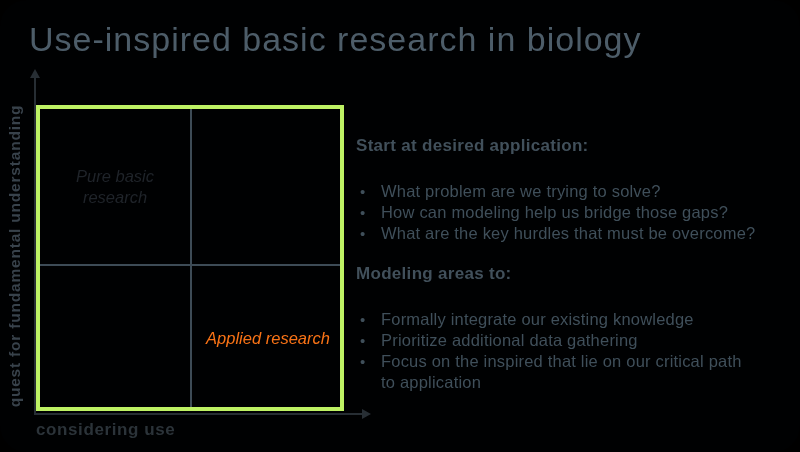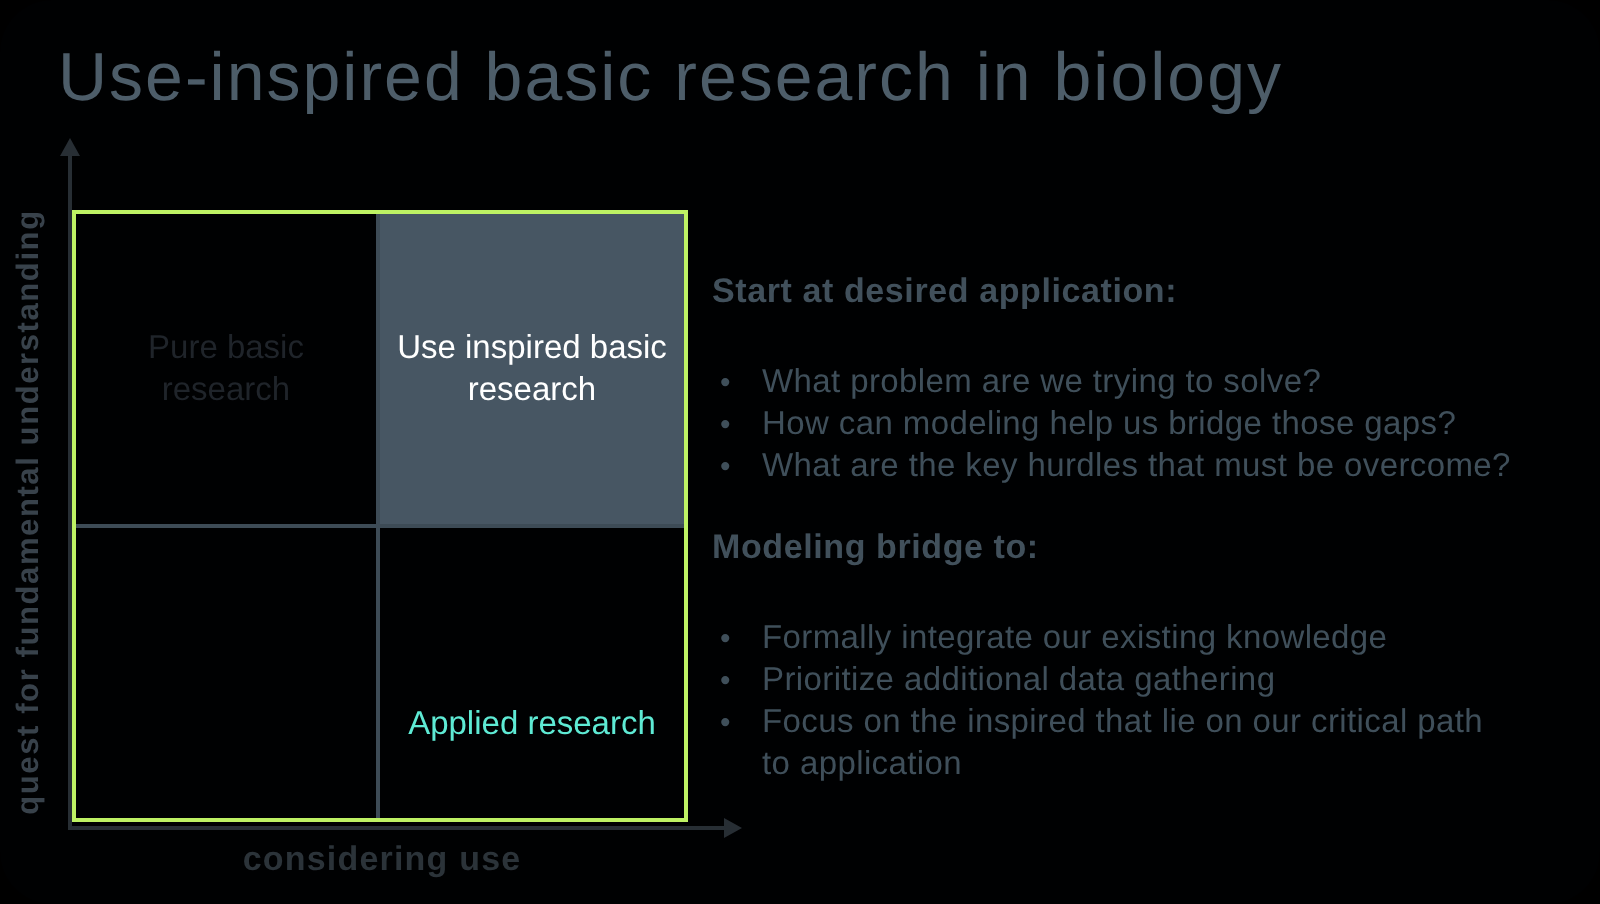--- a/index.html
+++ b/index.html
@@ -65,32 +65,33 @@
     font-size: 15.5px;
     font-weight: 700;
     letter-spacing: 0.8px;
     color: #38424b;
     white-space: nowrap;
   }
   .x-axis-label {
     position: absolute;
     left: 36px; top: 420px;
     width: 310px;
-    text-align: center;
+    text-align: left;
     font-size: 17px;
     font-weight: 700;
     letter-spacing: 0.6px;
     color: #2b3339;
   }
   .q-grid {
     position: absolute;
     left: 36px; top: 105px;
     width: 308px; height: 306px;
-    border: 2px solid #bef264;
+    border: 4px solid #bef264;
     box-sizing: border-box;
+    font-style: italic;
   }
   .q-vline {
     position: absolute;
     left: 150px; top: 0;
     width: 2px; height: 100%;
     background: #3d4b56;
   }
   .q-hline {
     position: absolute;
     left: 0; top: 155px;
@@ -102,21 +103,21 @@
     display: flex;
     align-items: center;
     justify-content: center;
     text-align: center;
     font-size: 16.5px;
     line-height: 21px;
   }
   .q-tl { left: 0; top: 0; width: 150px; height: 155px; color: #1f242a; padding: 0 24px; box-sizing: border-box; }
   .q-tr { left: 152px; top: 0; width: 152px; height: 155px; background: #475663; color: #ffffff; padding: 0 3px; box-sizing: border-box; }
   .q-bl { left: 0; top: 157px; width: 150px; height: 145px; }
-  .q-br { left: 152px; top: 157px; width: 152px; height: 145px; color: #5eead4; margin-top: 26px; }
+  .q-br { left: 152px; top: 157px; width: 152px; height: 145px; color: #f97316; }
   
   .content {
     position: absolute;
     left: 356px; top: 104px;
     width: 430px;
     color: #3f4f5a;
     margin-top: 32px;
   }
   .section-heading {
     font-size: 17px;
@@ -158,38 +159,37 @@
   <div class="y-axis-arrow"></div>
   <div class="x-axis-line"></div>
   <div class="x-axis-arrow"></div>
   <div class="y-axis-label">quest for fundamental understanding</div>
   <div class="x-axis-label">considering use</div>
 
   <div class="q-grid">
     <div class="q-vline"></div>
     <div class="q-hline"></div>
     <div class="q-cell q-tl">Pure basic research</div>
-    <div class="q-cell q-tr">Use inspired basic research</div>
     <div class="q-cell q-bl"></div>
     <div class="q-cell q-br">Applied research</div>
   </div>
 
   <div class="content">
 
     <div class="section-1">
       <p class="section-heading">Start at desired application:</p>
       <ul class="bullet-list">
         <li>What problem are we trying to solve?</li>
         <li>How can modeling help us bridge those gaps?</li>
         <li>What are the key hurdles that must be overcome?</li>
       </ul>
     </div>
 
     <div class="section-2">
-      <p class="section-heading">Modeling bridge to:</p>
+      <p class="section-heading">Modeling areas to:</p>
       <ul class="bullet-list">
         <li>Formally integrate our existing knowledge</li>
         <li>Prioritize additional data gathering</li>
         <li>Focus on the inspired that lie on our critical path to application</li>
       </ul>
     </div>
 
   </div>
 
 </div>

